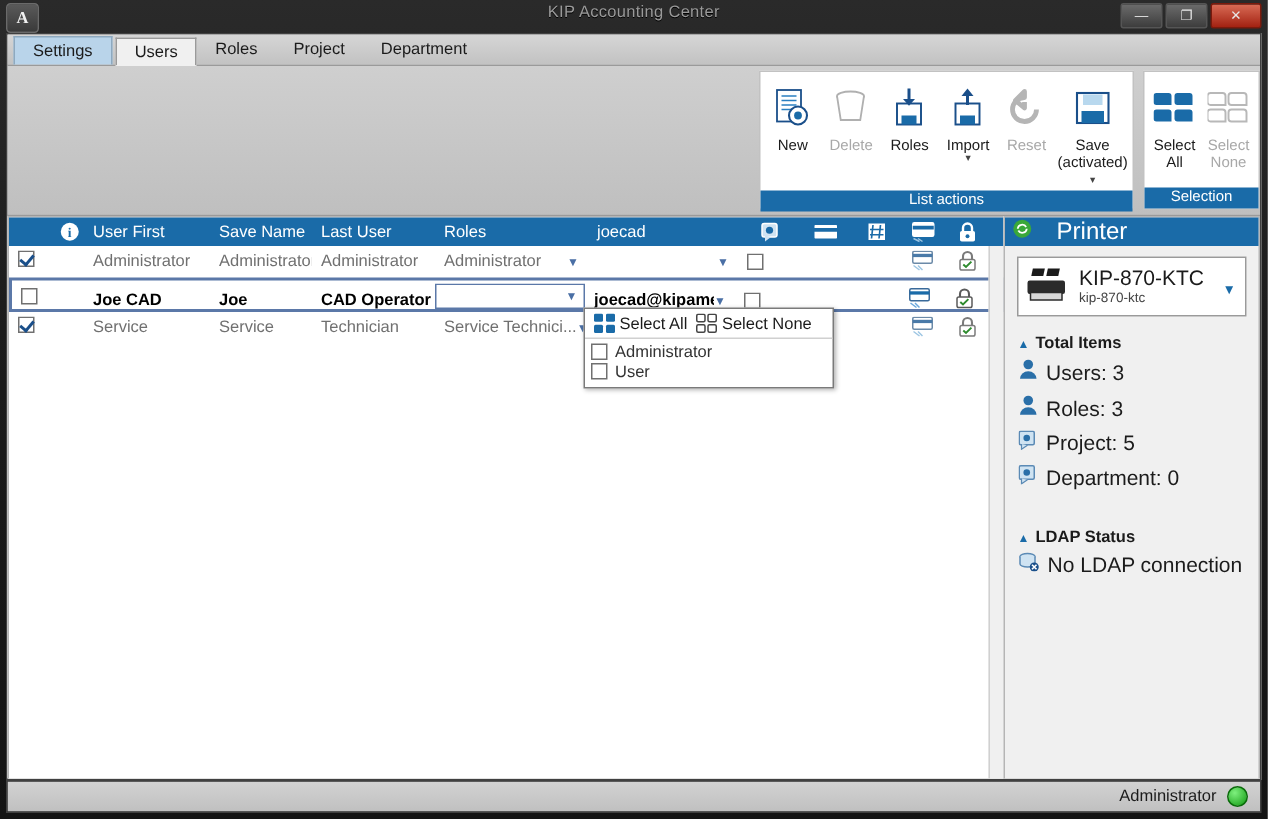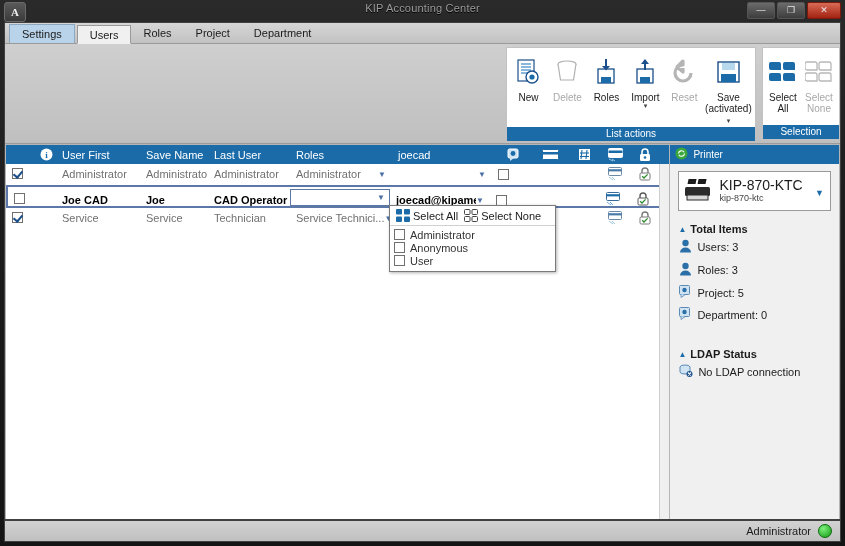--- a/index.html
+++ b/index.html
@@ -139,38 +139,38 @@
   }
   .popup-top .pi{display:flex;align-items:center;gap:3px;cursor:default;}
   .popup-list{padding:2px 4px 4px 4px;}
   .popup-item{display:flex;align-items:center;gap:5px;height:13px;font-size:11px;color:#333;}
   
   .rightpanel{
     width:171px;background:#f0f0f0;border:1px solid #b5b5b5;
     box-sizing:border-box;position:relative;
   }
   .rp-head{
-    height:19px;background:#1a6ba8;color:#fff;font-size:10px;
-    display:flex;align-items:center;gap:5px;padding-left:5px;
+    height:19px;background:#1a6ba8;color:#fff;font-size:16px;
+    display:flex;align-items:center;gap:16px;padding-left:5px;
   }
   .printer-card{
     margin:7px 8px 0 8px;background:#fff;border:1px solid #9a9a9a;
     height:40px;display:flex;align-items:center;padding:0 4px;gap:6px;
     box-sizing:border-box;position:relative;
   }
   .printer-name{font-size:14px;color:#1b1b1b;line-height:15px;}
   .printer-sub{font-size:9px;color:#444;line-height:11px;}
   .section-head{
     display:flex;align-items:center;gap:4px;margin:12px 0 4px 8px;
     font-size:11px;font-weight:bold;color:#1b1b1b;
   }
   .collapse{color:#1a6ba8;font-size:8px;}
   .stat-row{
     display:flex;align-items:center;gap:5px;margin:0 0 7px 9px;
-    font-size:11px;color:#1b1b1b;
+    font-size:14px;color:#1b1b1b;
   }
   
   .statusbar{
     position:absolute;left:4px;top:520px;width:837px;height:22px;
     background:linear-gradient(180deg,#d2d2d2,#c0c0c0);
     border:1px solid #404040;box-sizing:border-box;
     display:flex;align-items:center;justify-content:flex-end;
     padding-right:8px;gap:7px;font-size:11px;color:#1b1b1b;
   }
   .led{width:12px;height:12px;border-radius:50%;
@@ -517,24 +517,20 @@
                 <span>Select None</span>
               </div>
             </div>
             <div class="popup-list">
               <div class="popup-item">
                 <span class="cbx"></span>
                 <span>Administrator</span>
               </div>
               <div class="popup-item">
                 <span class="cbx"></span>
-                <span>Anonymous</span>
-              </div>
-              <div class="popup-item">
-                <span class="cbx"></span>
                 <span>User</span>
               </div>
             </div>
           </div>
 
           <div class="vsbar"></div>
         </div>
       </div>
 
       <div class="rightpanel">

